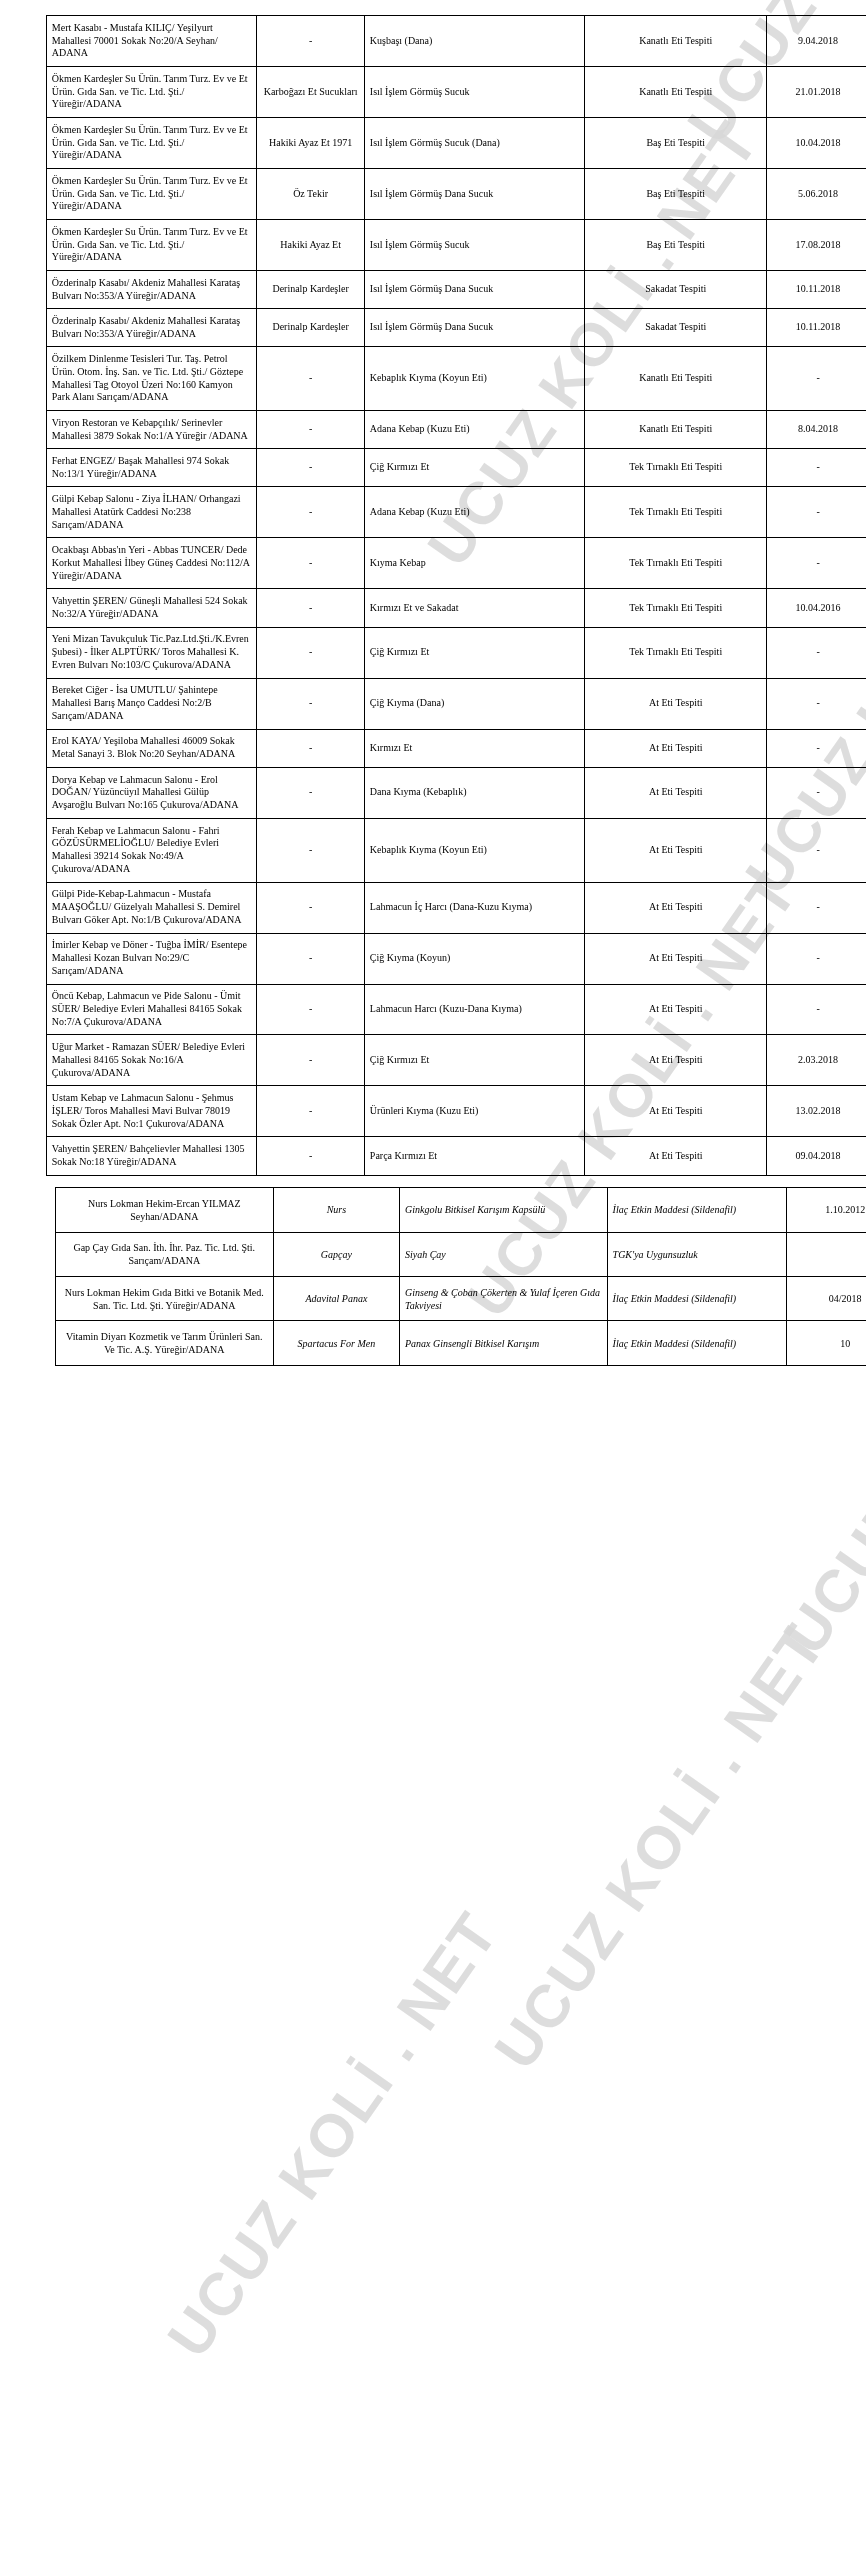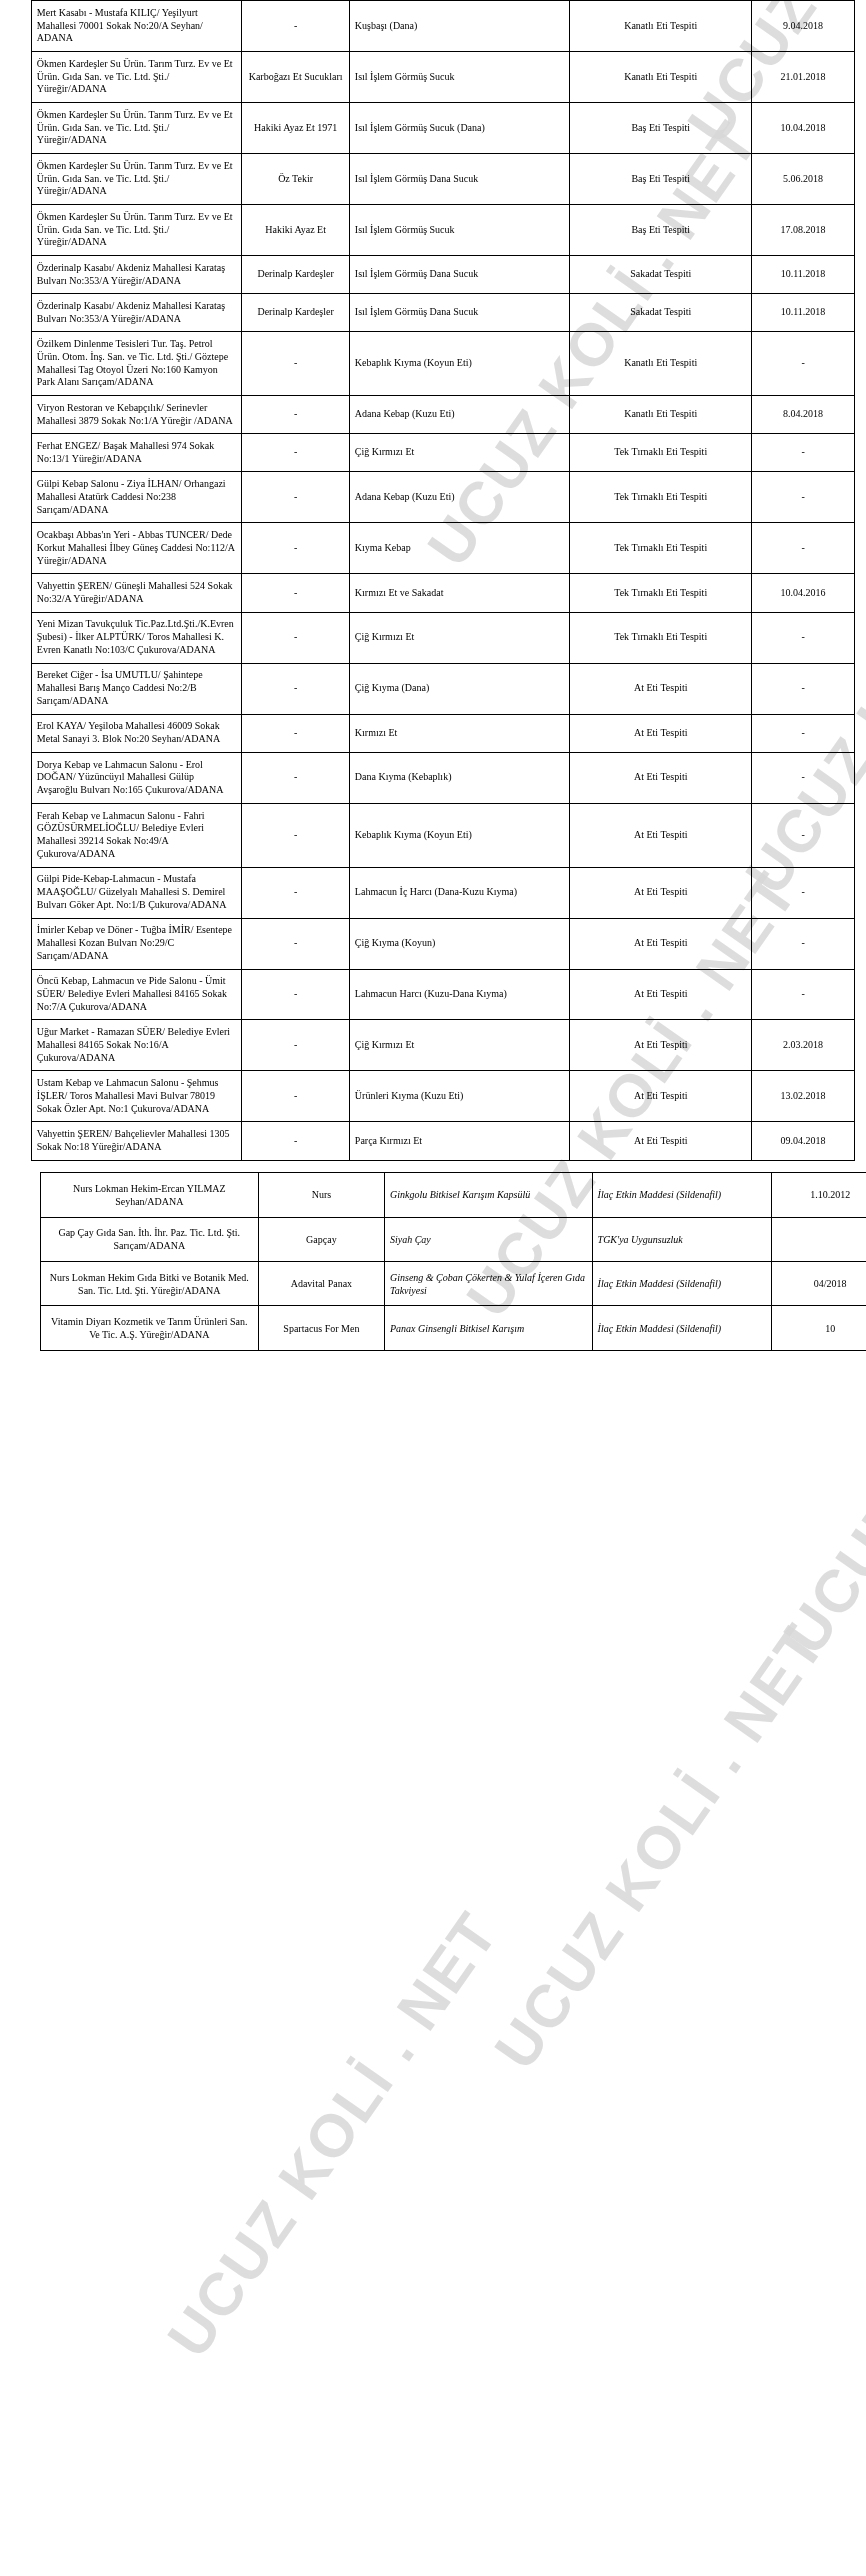--- a/index.html
+++ b/index.html
@@ -32,21 +32,21 @@
     letter-spacing: 1.9px;
     transform: rotate(-55deg);
     transform-origin: left top;
     white-space: nowrap;
     opacity: .85;
   }
 
   .page {
     position: relative;
     z-index: 1;
-    padding: 0;
+    padding: 15px;
   }
 
   table.main {
     border-collapse: collapse;
     table-layout: fixed;
     width: 824px;
     margin: 0 0 0 31px;
   }
   table.main td {
     border: 1px solid #000;
@@ -86,21 +86,21 @@
     margin: 0 0 0 40px;
   }
   table.second td {
     border: 1px solid #000;
     vertical-align: middle;
     padding: 8.7px 4.8px;
     font-size: 10px;
     line-height: 1.3;
   }
   table.second td.c-name   { width: 207px; text-align: center; }
-  table.second td.c-brand  { width: 116px; text-align: center; }
+  table.second td.c-brand  { width: 116px; text-align: center; font-style: italic; }
   table.second td.c-product{ width: 197px; text-align: left; font-style: italic; }
   table.second td.c-finding{ width: 169px; text-align: left; font-style: italic; }
   table.second td.c-date   { width: 106px; text-align: center; }
   table.second td.blank    { border-color: #000; }
   .spacer-gap { height: 11.6px; }
 </style>
 </head>
 <body>
 
 <div class="watermark-layer">
@@ -202,21 +202,21 @@
         <td class="c-date">-</td>
       </tr>
       <tr>
         <td class="c-name">Vahyettin ŞEREN/ Güneşli Mahallesi 524 Sokak No:32/A Yüreğir/ADANA</td>
         <td class="c-brand">-</td>
         <td class="c-product">Kırmızı Et ve Sakadat</td>
         <td class="c-finding">Tek Tırnaklı Eti Tespiti</td>
         <td class="c-date">10.04.2016</td>
       </tr>
       <tr>
-        <td class="c-name">Yeni Mizan Tavukçuluk Tic.Paz.Ltd.Şti./K.Evren Şubesi) - İlker ALPTÜRK/ Toros Mahallesi K. Evren Kanatlı No:103/C Çukurova/ADANA</td>
+        <td class="c-name">Yeni Mizan Tavukçuluk Tic.Paz.Ltd.Şti./K.Evren Şubesi) - İlker ALPTÜRK/ Toros Mahallesi K. Evren Bulvarı No:103/C Çukurova/ADANA</td>
         <td class="c-brand">-</td>
         <td class="c-product">Çiğ Kırmızı Et</td>
         <td class="c-finding">Tek Tırnaklı Eti Tespiti</td>
         <td class="c-date">-</td>
       </tr>
       <tr>
         <td class="c-name">Bereket Ciğer - İsa UMUTLU/ Şahintepe Mahallesi Barış Manço Caddesi No:2/B Sarıçam/ADANA</td>
         <td class="c-brand">-</td>
         <td class="c-product">Çiğ Kıyma (Dana)</td>
         <td class="c-finding">At Eti Tespiti</td>

